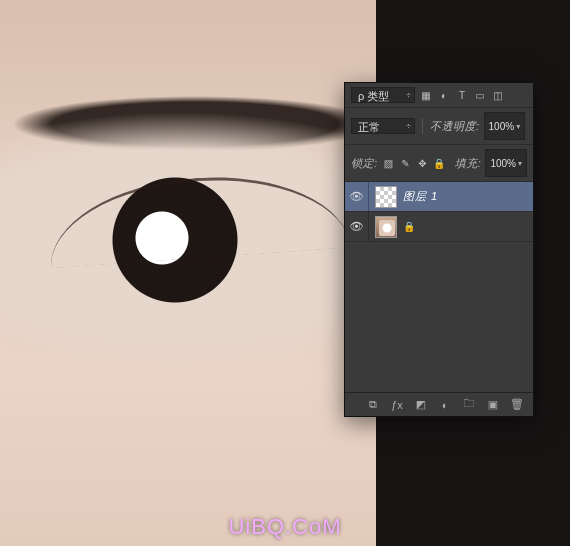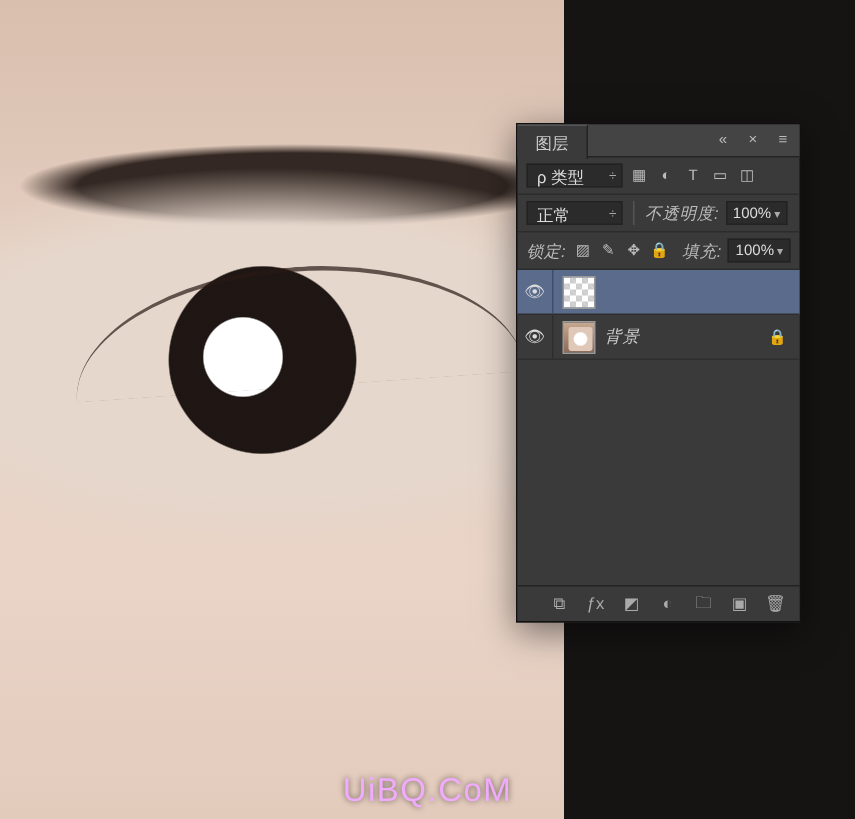--- a/index.html
+++ b/index.html
@@ -75,21 +75,21 @@
   .divider { width: 1px; height: 16px; background: #555; margin: 0 3px; }
   .filter-icons { display: flex; gap: 4px; }
   .fi {
     width: 14px; height: 14px;
     display: flex; align-items: center; justify-content: center;
     color: #bbb; font-size: 10px;
   }
   .lbl { color: #bbb; letter-spacing: 0.5px; font-style: italic; }
   .pctbox {
     background: #2b2b2b; border: 1px solid #222;
-    color: #ddd; padding: 1px 4px; height: 16px;
+    color: #ddd; padding: 1px 4px; height: 28px;
     display: inline-flex; align-items: center; min-width: 38px;
     font-size: 10px;
   }
   .pctbox .pctchev { margin-left: 2px; font-size: 8px; color: #aaa; }
   .lock-icons { display: flex; gap: 3px; }
   .li {
     width: 14px; height: 14px;
     display: flex; align-items: center; justify-content: center;
     color: #bbb; font-size: 10px;
   }
@@ -153,28 +153,20 @@
   }
 </style>
 </head>
 <body>
 
 <div class="bg"></div>
 <div class="eyelid-top"></div>
 
 <div class="panel">
 
-  <div class="panel-tab">
-    <span class="tabname">图层</span>
-    <span class="tabicons">
-      <span class="fi">«</span>
-      <span class="fi">×</span>
-      <span class="fi">≡</span>
-    </span>
-  </div>
 
   <div class="panel-row">
     <span class="select">
       <span>ρ 类型</span>
       <span class="selchev">÷</span>
     </span>
     <span class="filter-icons">
       <span class="fi">▦</span>
       <span class="fi">◐</span>
       <span class="fi">T</span>
@@ -211,27 +203,27 @@
       <span class="pctchev">▾</span>
     </span>
   </div>
 
   <div class="layer-list">
     <div class="layer-row sel">
       <span class="vis">
         <span>👁</span>
       </span>
       <span class="thumb checker"></span>
+      <span class="layer-name">图层 1</span>
     </div>
     <div class="layer-row">
       <span class="vis">
         <span>👁</span>
       </span>
       <span class="thumb bg-thumb"></span>
-      <span class="layer-name">背景</span>
       <span class="lockmark">🔒</span>
     </div>
   </div>
 
   <div class="panel-footer">
     <span class="fb">⧉</span>
     <span class="fb">ƒx</span>
     <span class="fb">◩</span>
     <span class="fb">◐</span>
     <span class="fb">🗀</span>

